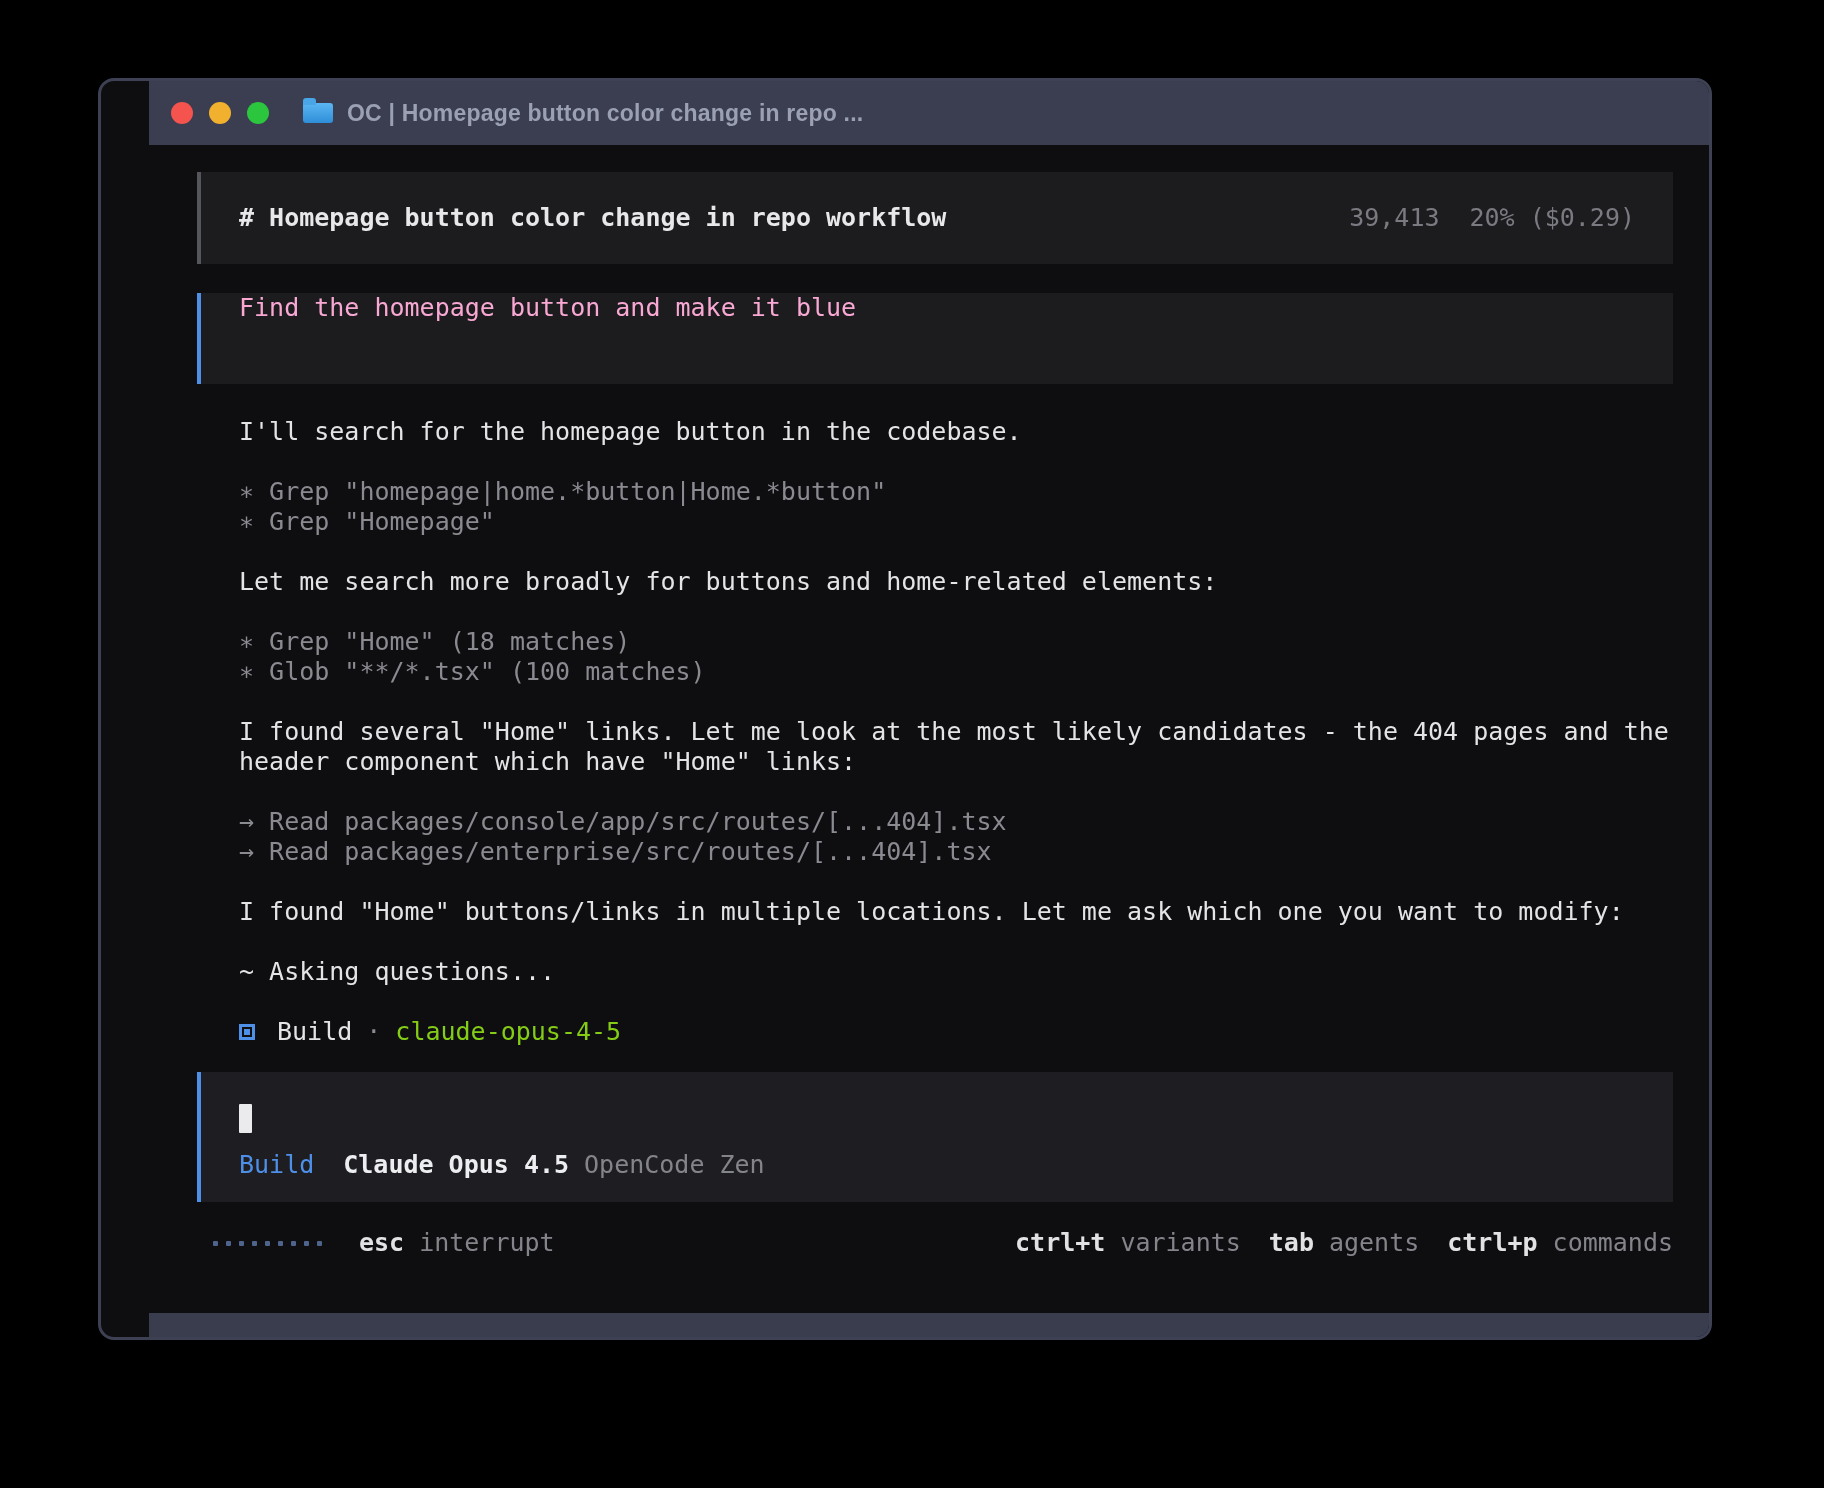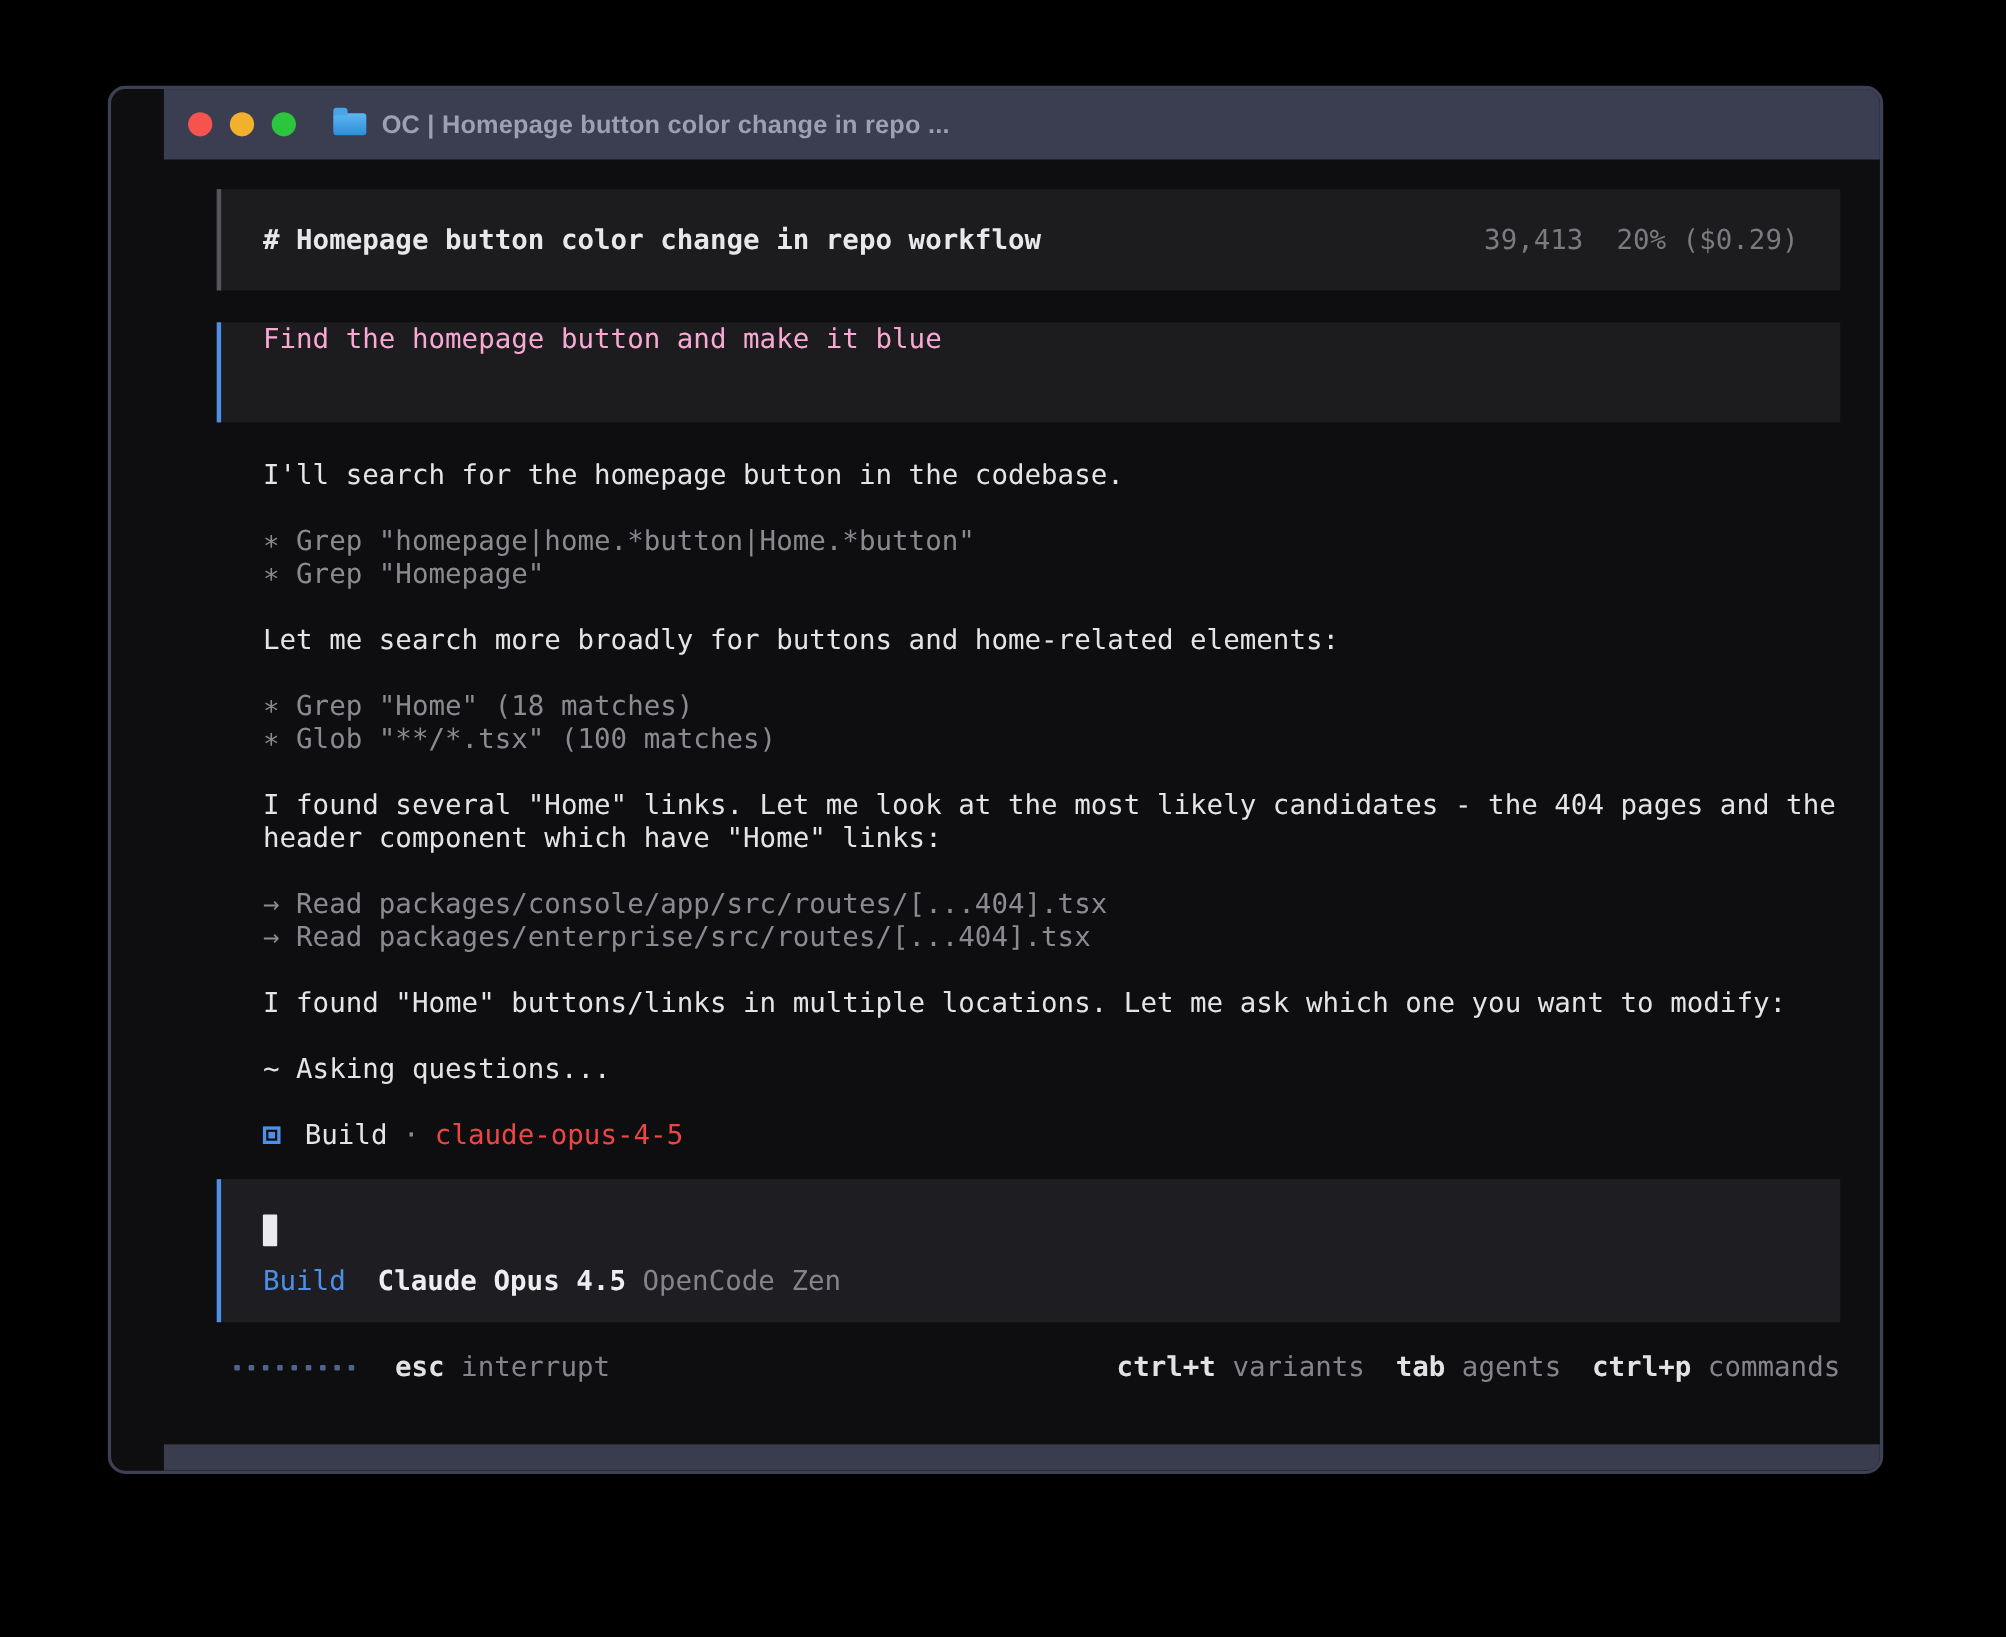--- a/index.html
+++ b/index.html
@@ -45,21 +45,21 @@
   .para .line { white-space:pre; }
   .para.primary { color:#e4e4e7; }
   .para.muted   { color:#8a8a91; }
 
   .agent-status { padding-left:42px; display:flex; align-items:center; height:30px; }
   .agent-icon { width:16px; height:16px; border:3px solid #4e8fe8; margin-right:22px;
                 display:flex; align-items:center; justify-content:center; }
   .agent-icon i { display:block; width:6px; height:6px; background:#4e8fe8; }
   .agent-status .name { color:#e4e4e7; }
   .agent-status .sep  { color:#8a8a91; margin:0 14px; }
-  .agent-status .model{ color:#ef4444; }
+  .agent-status .model{ color:#84cc16; }
 
   .input-block { margin-top:25px; height:130px; border-left-color:#4e8fe8;
                  background:#1e1e22; padding:31px 38px 0; }
   .cursor-row { height:30px; display:flex; align-items:center; white-space:pre; }
   .cursor { display:inline-block; width:13px; height:29px; background:#ebebed; border-radius:1px; }
   .input-meta { margin-top:17px; height:30px; display:flex; align-items:center; white-space:pre; }
   .input-meta .mode { color:#4e8fe8; margin-right:29px; }
   .input-meta .model { color:#eceef0; font-weight:bold; margin-right:15px; }
   .input-meta .provider { color:#84848b; }
 

